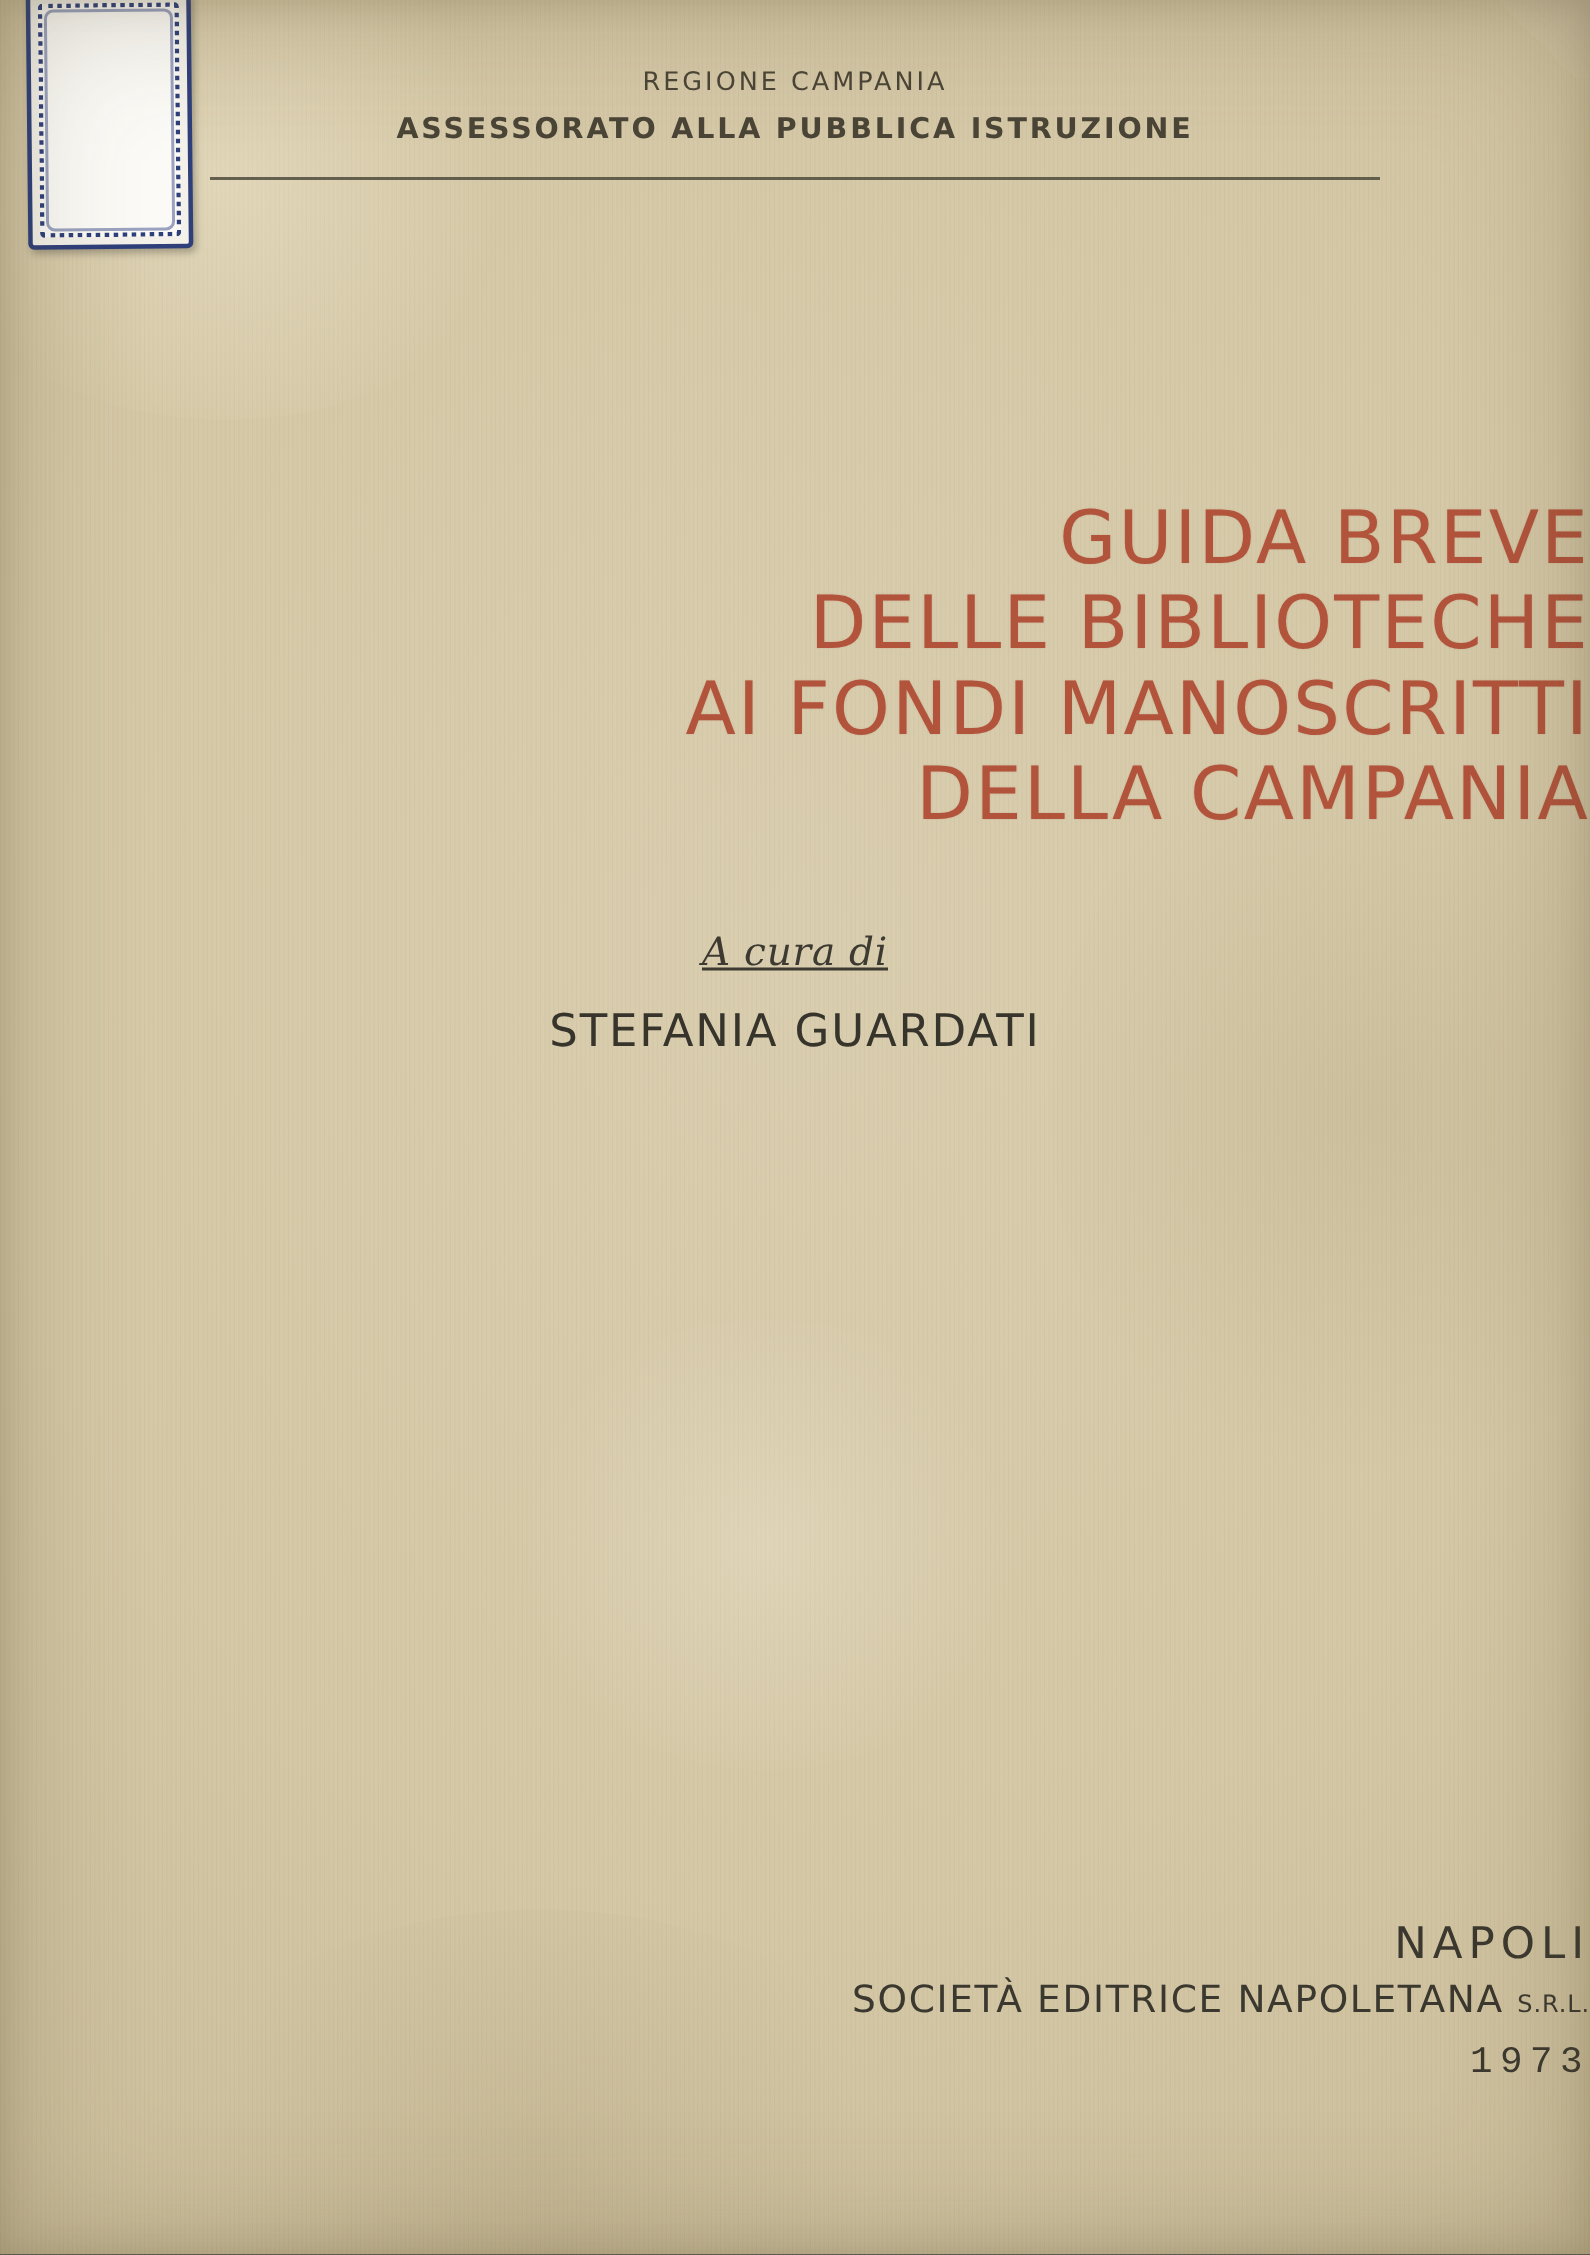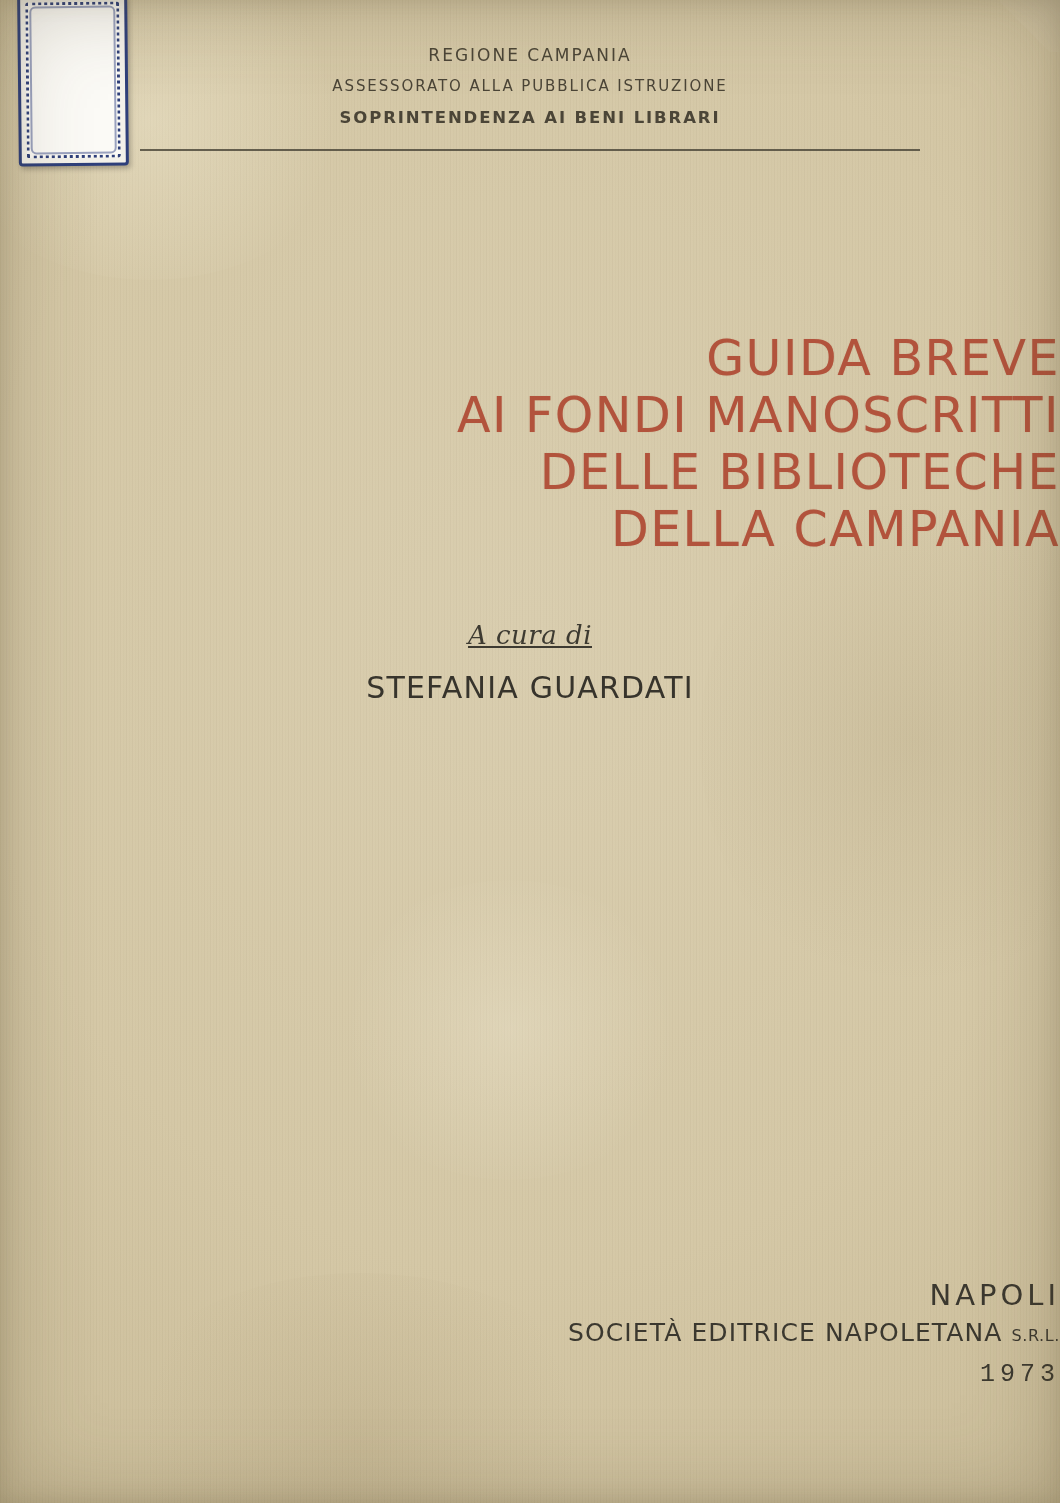--- a/index.html
+++ b/index.html
@@ -103,21 +103,21 @@
     color: #4a4336;
   }
   .header-line {
     font-family: "DejaVu Sans", sans-serif;
     font-size: 17px;
     letter-spacing: 2.0px;
     line-height: 31px;
     color: #4b4537;
     white-space: nowrap;
   }
-  .header-line.l2 { font-weight: 400; font-size: 15px; letter-spacing: 1.9px; }
+  .header-line.l2 { font-weight: 700; font-size: 19px; letter-spacing: 1.9px; }
   .header-line.l3 { font-weight: 700; font-size: 16.5px; letter-spacing: 1.9px; }
   .header-rule {
     margin: 16px auto 0 auto;
     height: 2px;
     background: #4f4a3c;
     opacity: 0.85;
   }
 
   
   .title-block {
@@ -201,28 +201,27 @@
   <div class="stain stain-d"></div>
 
   <div class="sticker">
     <div class="sticker-inner"></div>
     <div class="sticker-scallop"></div>
   </div>
 
   <div class="header">
     <div class="header-line l1">REGIONE CAMPANIA</div>
     <div class="header-line l2">ASSESSORATO ALLA PUBBLICA ISTRUZIONE</div>
-    <div class="header-line l3">SOPRINTENDENZA AI BENI LIBRARI</div>
     <div class="header-rule"></div>
   </div>
 
   <div class="title-block">
     <div class="title-line">GUIDA BREVE</div>
+    <div class="title-line">DELLE BIBLIOTECHE</div>
     <div class="title-line">AI FONDI MANOSCRITTI</div>
-    <div class="title-line">DELLE BIBLIOTECHE</div>
     <div class="title-line">DELLA CAMPANIA</div>
   </div>
 
   <div class="credit">
     <div class="credit-cura">A cura di</div>
     <div class="credit-name">STEFANIA GUARDATI</div>
   </div>
 
   <div class="imprint">
     <div class="imprint-city">NAPOLI</div>

